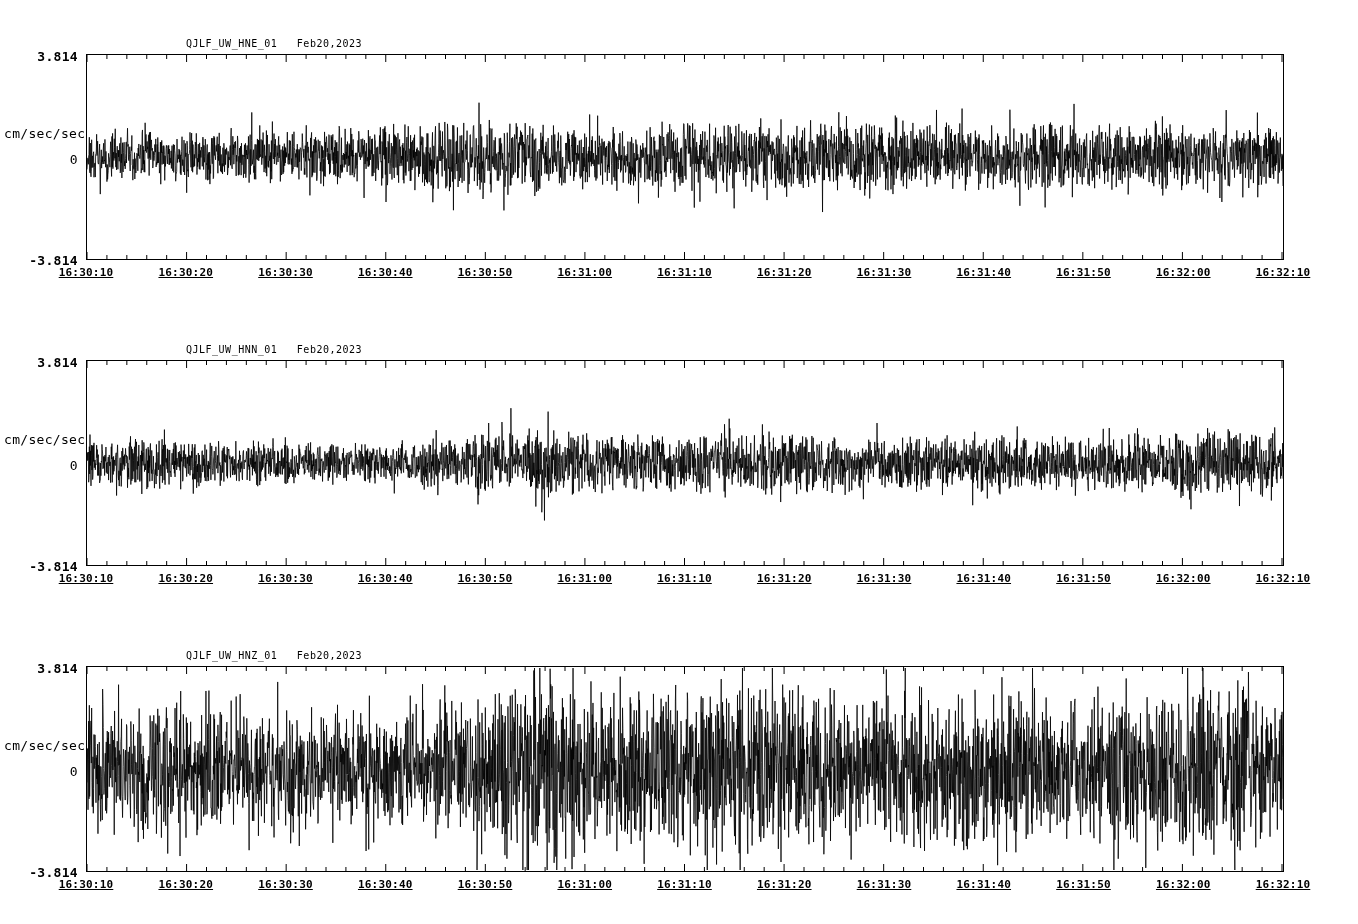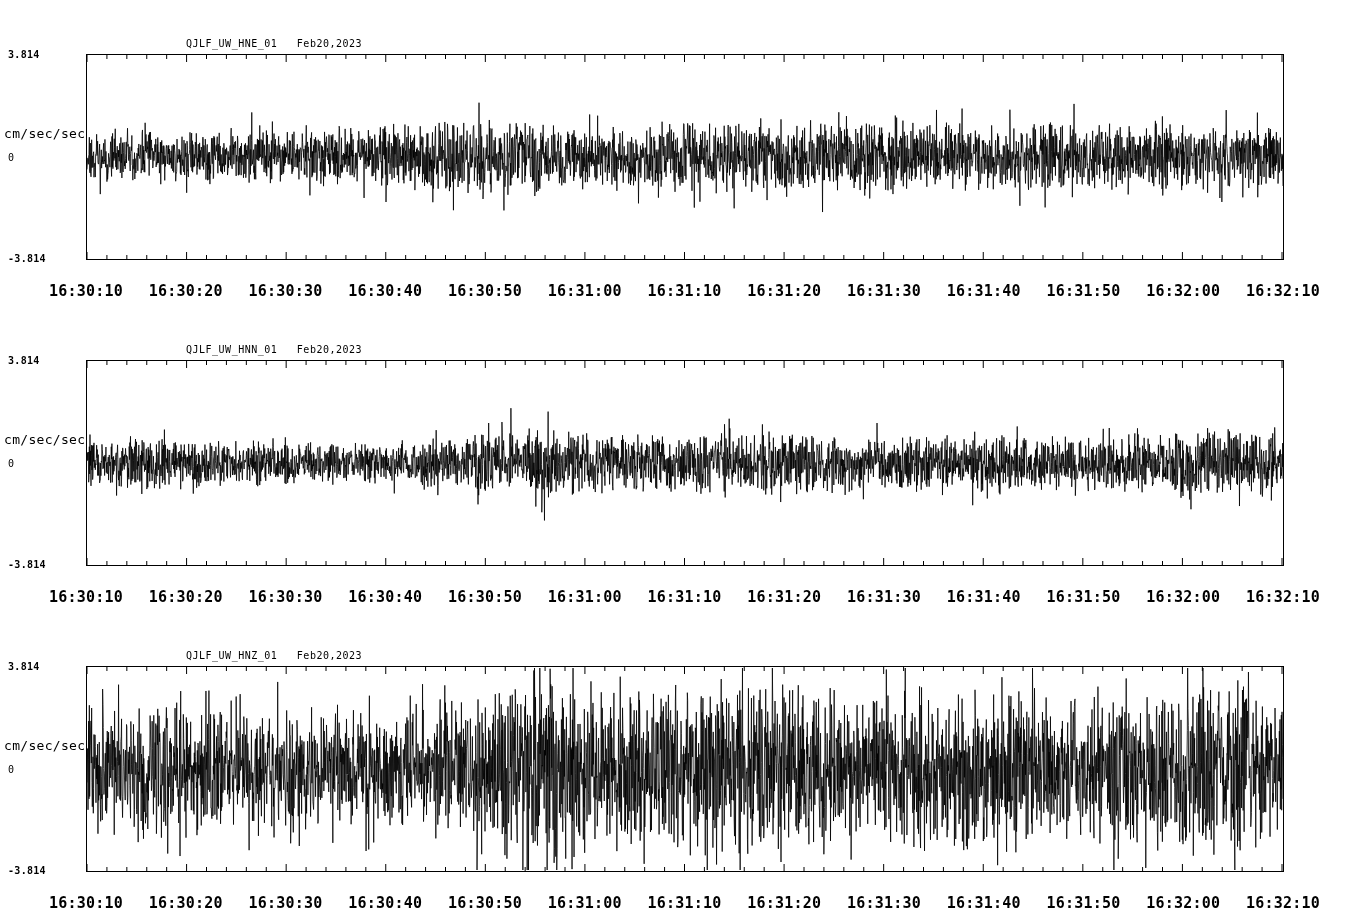--- a/index.html
+++ b/index.html
@@ -59,46 +59,47 @@
   .ylabel-units {
     position: absolute;
     left: 4px;
     top: 118px;
     font-size: 13px;
     letter-spacing: 0.3px;
     white-space: pre;
   }
   .ytick {
     position: absolute;
-    font-size: 10px;
+    font-size: 13px;
     font-weight: bold;
     letter-spacing: 0.3px;
-    text-align: left;
+    text-align: right;
     width: 70px;
     white-space: pre;
   }
   .ytick-top { left: 8px; top: 41px; }
   .ytick-mid { left: 8px; top: 144px; font-weight: normal; }
   .ytick-bot { left: 8px; top: 245px; }
 
   .xaxis {
     position: absolute;
     left: 86px;
     top: 258px;
     width: 1198px;
     height: 18px;
   }
   .xtick {
     position: absolute;
-    top: 16px;
-    font-size: 15px;
+    top: 0;
+    font-size: 11px;
     font-weight: bold;
     letter-spacing: 0.2px;
     transform: translateX(-50%);
     white-space: pre;
+    text-decoration: underline;
   }
 </style>
 </head>
 <body>
 
 <div id="page">
 
   <div class="panel panel-1">
     <div class="chart-title">QJLF_UW_HNE_01   Feb20,2023</div>
     <div class="ylabel-units">cm/sec/sec</div>

